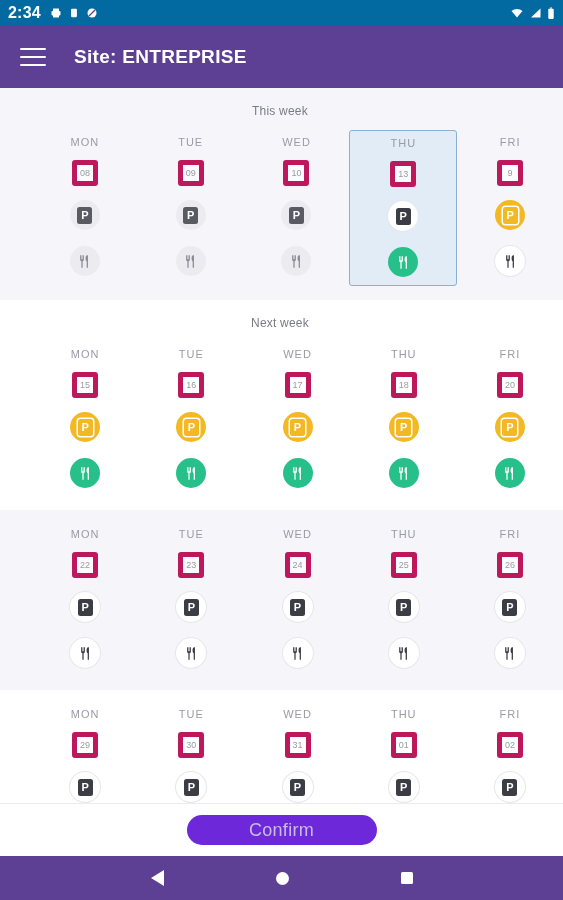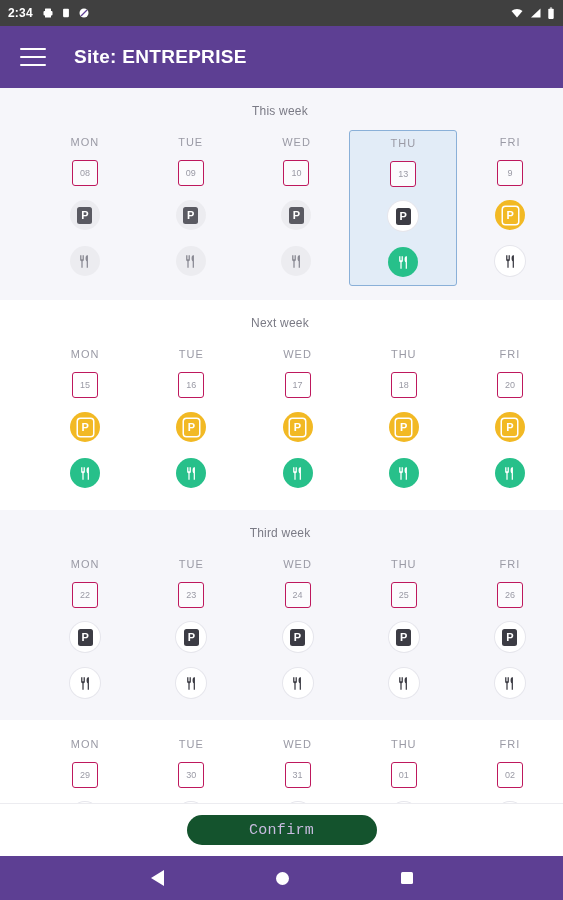--- a/index.html
+++ b/index.html
@@ -6,23 +6,23 @@
   html, body { width:563px; height:900px; }
   body {
     font-family: "Liberation Sans", sans-serif;
     background:#ffffff;
     overflow:hidden;
     position:relative;
   }
 
   
   .statusbar {
-    height:26px; background:#404040; color:#ffffff;
+    height:26px; background:#0369a1; color:#ffffff;
     display:flex; align-items:center; padding:0 8px;
-    font-size:12px; font-weight:bold; letter-spacing:.2px;
+    font-size:16px; font-weight:bold; letter-spacing:.2px;
   }
   .sb-time { margin-right:9px; }
   .sb-left-icons { display:flex; align-items:center; gap:7px; }
   .sb-right { margin-left:auto; display:flex; align-items:center; gap:5px; }
   .sb-ico { display:block; }
 
   
   .appbar {
     height:62px; background:#5d3f93; color:#ffffff;
     display:flex; align-items:center; padding:0 20px;
@@ -46,21 +46,21 @@
     flex:1; display:flex; flex-direction:column; align-items:center;
     padding:6px 0 8px 0;
   }
   .daycol.selected {
     background:#e2ecf7;
     border:1px solid #8ab0d8;
     border-radius:3px;
   }
   .dayname { font-size:11px; color:#9a9aa5; letter-spacing:1px; margin-bottom:12px; }
   .datebox {
-    width:26px; height:26px; border:1px solid #be185d; border-radius:3px;
+    width:26px; height:26px; border:5px solid #be185d; border-radius:3px;
     display:flex; align-items:center; justify-content:center;
     font-size:9px; color:#9a9aa5; background:#ffffff; margin-bottom:14px;
   }
   .week.shaded .datebox { background:#fbfbfd; }
 
   .icon-btn {
     width:30px; height:30px; border-radius:50%;
     display:flex; align-items:center; justify-content:center;
     margin-bottom:16px; position:relative;
   }
@@ -87,22 +87,22 @@
 
   
   .bottombar {
     position:absolute; left:0; right:0; bottom:44px; height:53px;
     background:#ffffff; border-top:1px solid #ececf0;
     display:flex; align-items:center; justify-content:center;
     z-index:5;
   }
   .confirm-btn {
     width:190px; height:30px; border-radius:16px;
-    background:#14532d; color:#c8bce0;
-    border:none; font-size:15px; font-family:Liberation Mono, monospace;
+    background:#6d28d9; color:#c8bce0;
+    border:none; font-size:18px; font-family:Liberation Sans, sans-serif;
     display:flex; align-items:center; justify-content:center;
     letter-spacing:.3px;
   }
 
   
   .navbar {
     position:absolute; left:0; right:0; bottom:0; height:44px;
     background:#5d3f93; display:flex; align-items:center;
     justify-content:center; gap:112px; z-index:6;
   }
@@ -288,21 +288,20 @@
           <div class="icon-btn rv-green">
             <svg class="cut-svg" viewBox="0 0 24 24" fill="#ffffff">
               <path d="M5 2v7a2.5 2.5 0 0 0 2 2.45V22h2V11.45A2.5 2.5 0 0 0 11 9V2H9.6v6.2H8.7V2H7.3v6.2h-.9V2z"></path>
               <path d="M16.4 2c-1.6 0-2.7 2-2.7 5.1 0 2.3.7 3.9 1.8 4.4V22h2V2z"></path>
             </svg>
           </div>
         </div>
       </div>
     </div>
     <div class="week shaded">
-      <div class="week-title">Third week</div>
       <div class="week-grid">
         <div class="daycol">
           <div class="dayname">MON</div>
           <div class="datebox">22</div>
           <div class="icon-btn pv-white">
             <div class="p-glyph">P</div>
           </div>
           <div class="icon-btn rv-white">
             <svg class="cut-svg" viewBox="0 0 24 24" fill="#3c3c44">
               <path d="M5 2v7a2.5 2.5 0 0 0 2 2.45V22h2V11.45A2.5 2.5 0 0 0 11 9V2H9.6v6.2H8.7V2H7.3v6.2h-.9V2z"></path>

